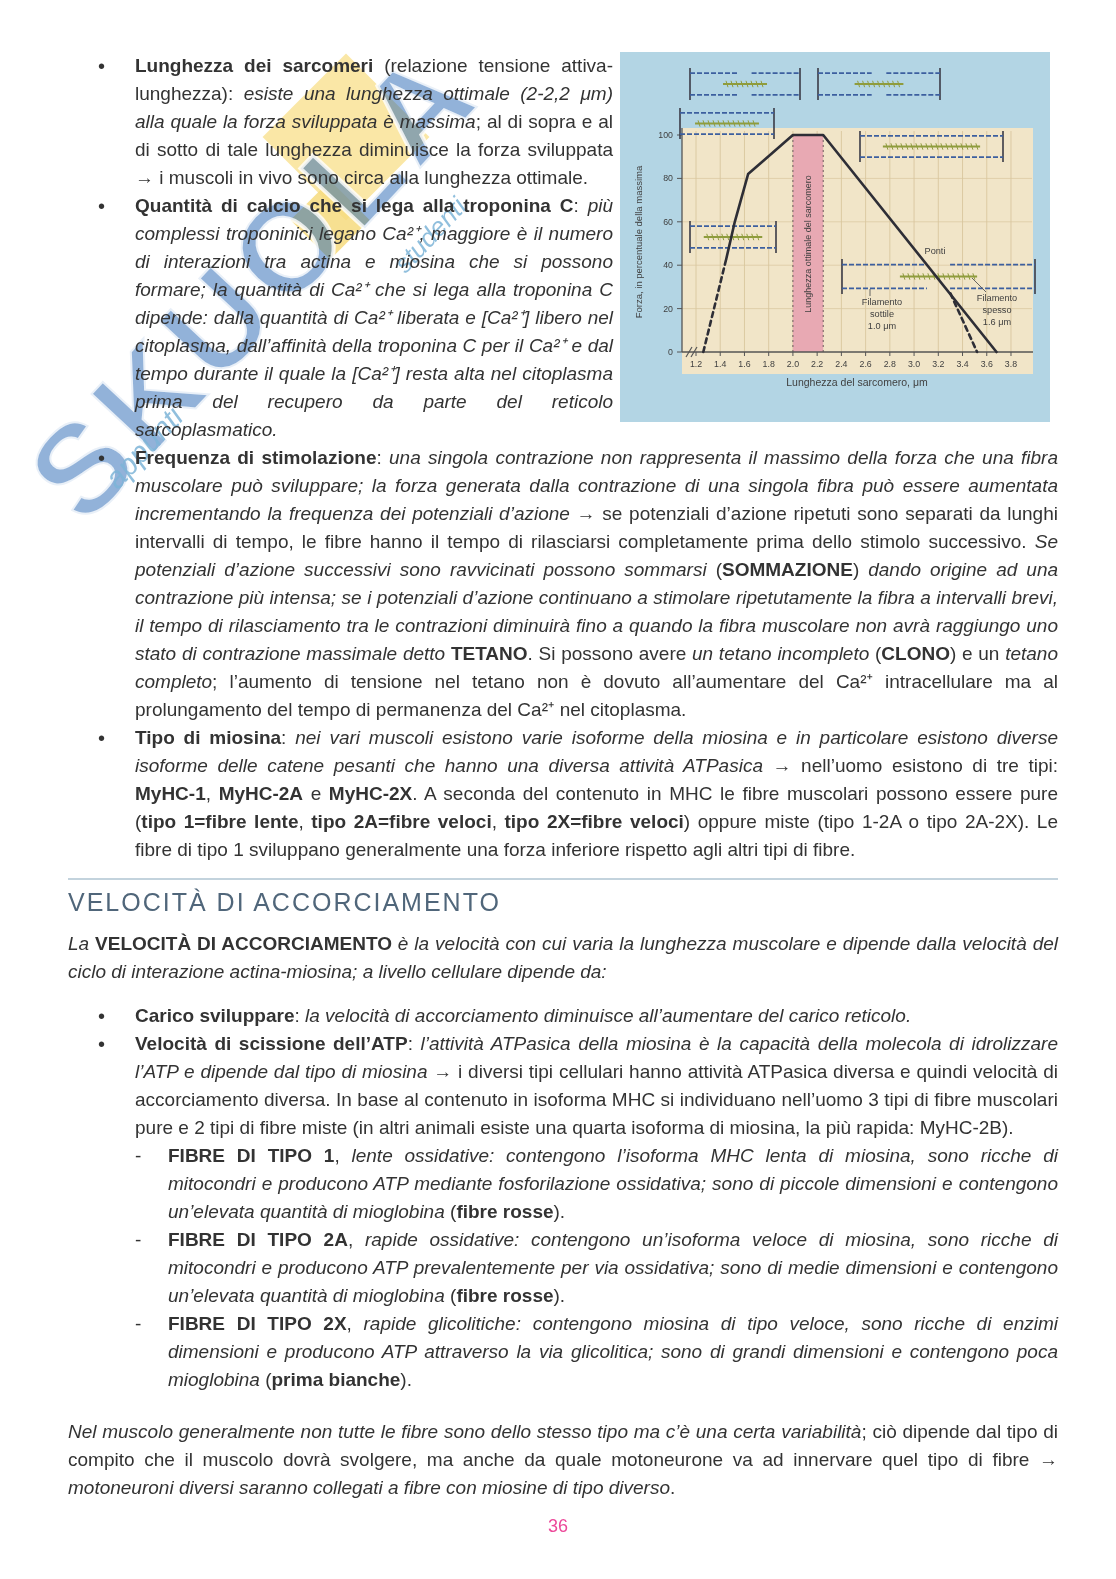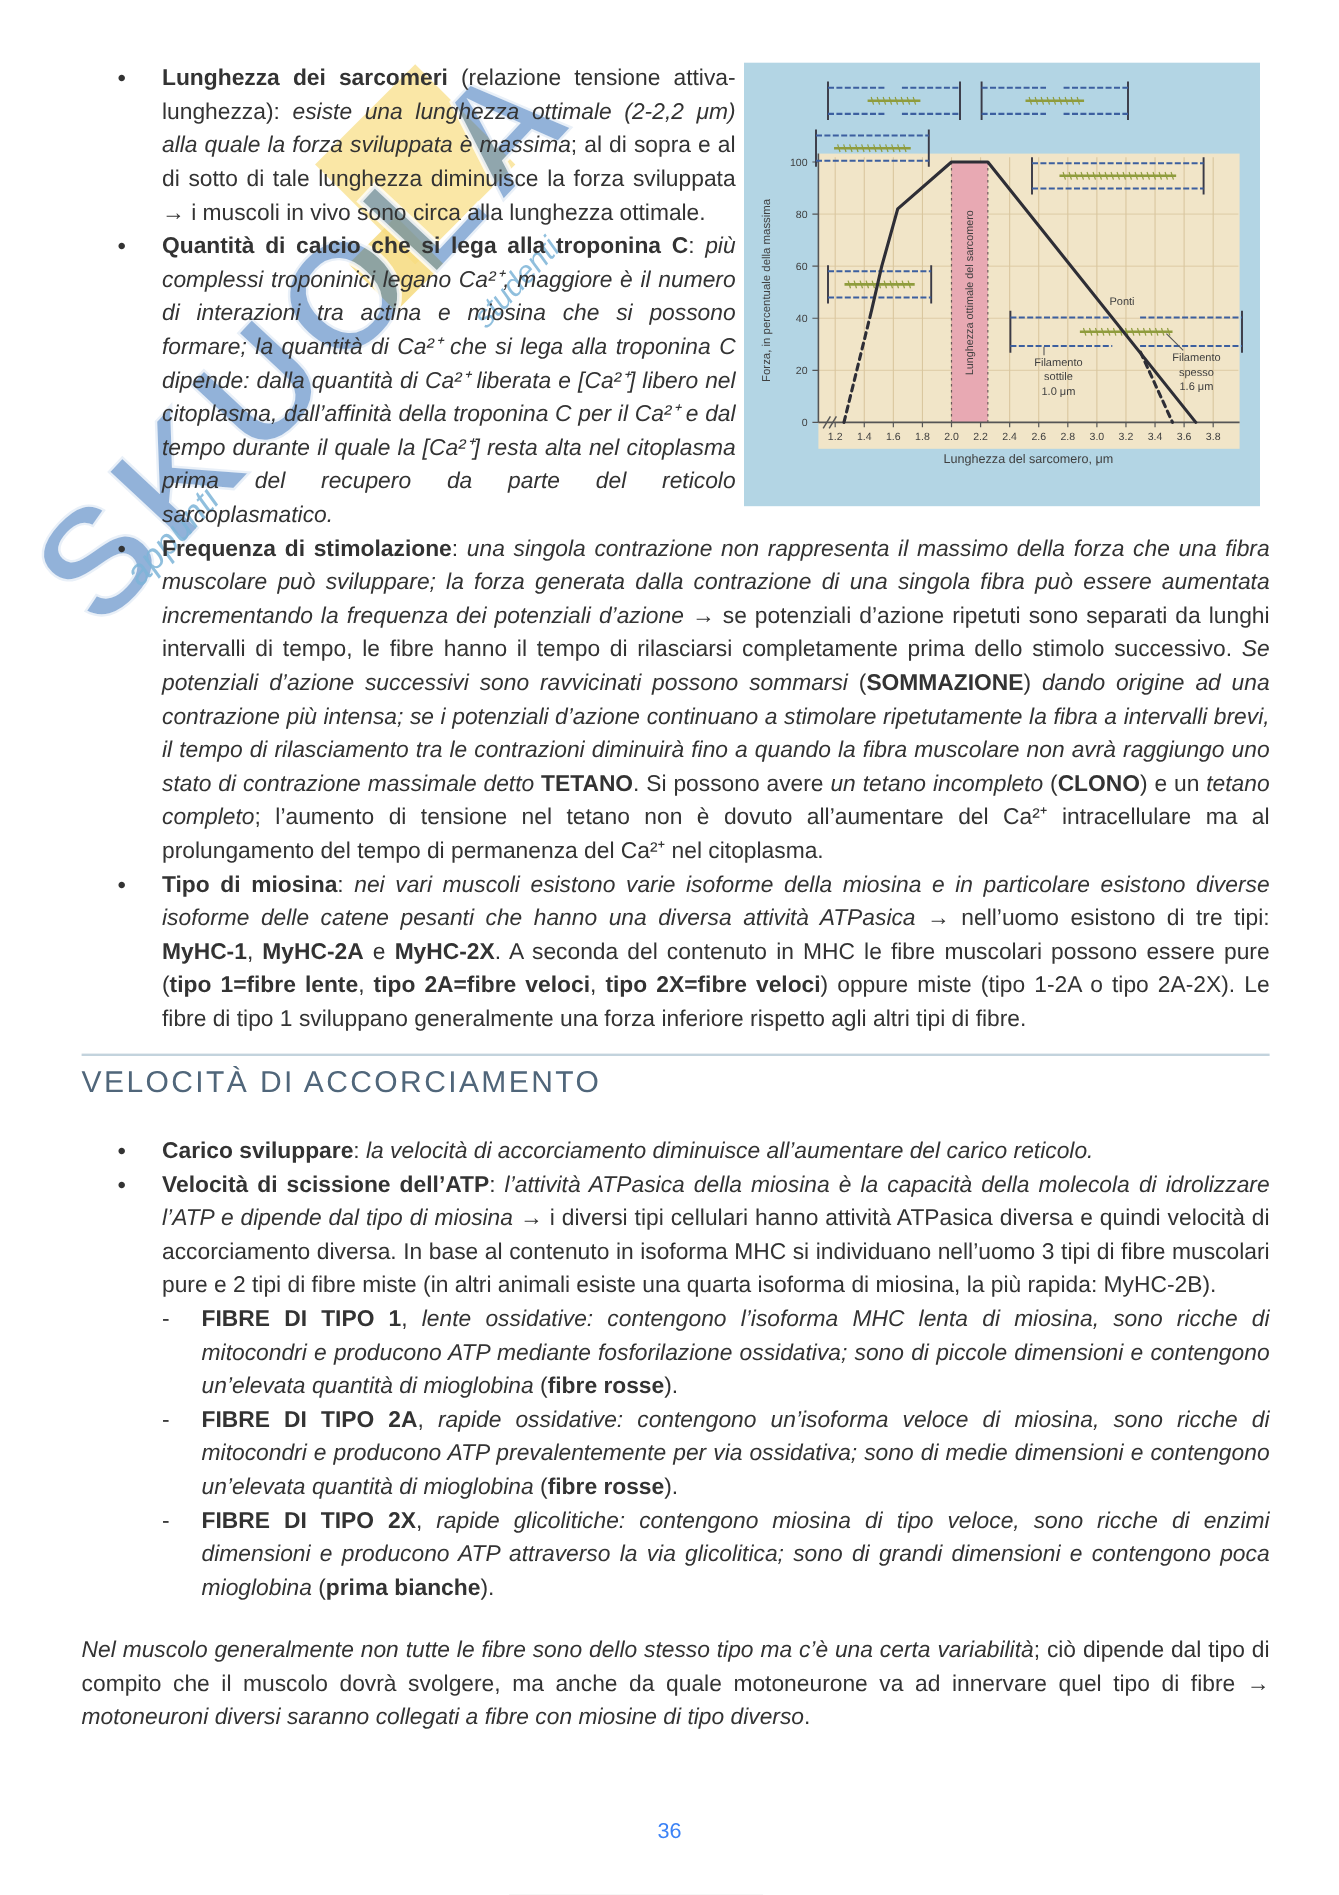--- a/index.html
+++ b/index.html
@@ -30,21 +30,21 @@
   .sub{position:relative;padding-left:100px;}
   .sub .dash{position:absolute;left:67px;top:0;}
   .sub .dash::before{content:"-";}
   .b{font-weight:bold;}
   .it{font-style:italic;}
   .section-rule{height:2px;background:#c3d3dd;margin:14px 0 8px 0;}
   .section-title{font-weight:normal;font-size:25px;letter-spacing:2px;color:#50667a;margin:0 0 14px 0;}
   .gap-s{height:16px;}
   .gap-m{height:24px;}
   .pageno{position:absolute;left:0;bottom:42px;width:100%;text-align:center;
-          font-size:18px;color:#3b82f6;z-index:1;}
+          font-size:18px;color:#ec4899;z-index:1;}
 </style>
 </head>
 <body>
 
 <div class="page">
 
   <div class="wm wm-diamond1"></div>
   <div class="wm wm-diamond2"></div>
   <div class="wm wm-brand">SKUOLA</div>
   <div class="wm wm-script wm-script-b">appunti</div>
@@ -266,20 +266,21 @@
       <div class="just"><span class="b">Frequenza di stimolazione</span><span>: </span><span class="it">una singola contrazione non rappresenta il massimo della forza che una fibra muscolare può sviluppare; la forza generata dalla contrazione di una singola fibra può essere aumentata incrementando la frequenza dei potenziali d’azione </span><span>→ se potenziali d’azione ripetuti sono separati da lunghi intervalli di tempo, le fibre hanno il tempo di rilasciarsi completamente prima dello stimolo successivo. </span><span class="it">Se potenziali d’azione successivi sono ravvicinati possono sommarsi</span><span> (</span><span class="b">SOMMAZIONE</span><span>) </span><span class="it">dando origine ad una contrazione più intensa; se i potenziali d’azione continuano a stimolare ripetutamente la fibra a intervalli brevi, il tempo di rilasciamento tra le contrazioni diminuirà fino a quando la fibra muscolare non avrà raggiungo uno stato di contrazione massimale detto </span><span class="b">TETANO</span><span>. Si possono avere </span><span class="it">un tetano incompleto</span><span> (</span><span class="b">CLONO</span><span>) e un </span><span class="it">tetano completo</span><span>; l’aumento di tensione nel tetano non è dovuto all’aumentare del Ca²⁺ intracellulare ma al prolungamento del tempo di permanenza del Ca²⁺ nel citoplasma.</span></div>
     </div>
     <div class="li">
       <span class="dot"></span>
       <div class="just"><span class="b">Tipo di miosina</span><span>: </span><span class="it">nei vari muscoli esistono varie isoforme della miosina e in particolare esistono diverse isoforme delle catene pesanti che hanno una diversa attività ATPasica </span><span>→ nell’uomo esistono di tre tipi: </span><span class="b">MyHC-1</span><span>, </span><span class="b">MyHC-2A</span><span> e </span><span class="b">MyHC-2X</span><span>. A seconda del contenuto in MHC le fibre muscolari possono essere pure (</span><span class="b">tipo 1=fibre lente</span><span>, </span><span class="b">tipo 2A=fibre veloci</span><span>, </span><span class="b">tipo 2X=fibre veloci</span><span>) oppure miste (tipo 1-2A o tipo 2A-2X). Le fibre di tipo 1 sviluppano generalmente una forza inferiore rispetto agli altri tipi di fibre.</span></div>
     </div>
 
     <div class="section-rule"></div>
     <h2 class="section-title">VELOCITÀ DI ACCORCIAMENTO</h2>
 
+    <p class="just" style="margin:0"><span class="it">La </span><span class="b">VELOCITÀ DI ACCORCIAMENTO</span><span class="it"> è la velocità con cui varia la lunghezza muscolare e dipende dalla velocità del ciclo di interazione actina-miosina</span><span class="it">; a livello cellulare dipende da:</span></p>
 
     <div class="gap-s"></div>
 
     <div class="li">
       <span class="dot"></span>
       <div class="just"><span class="b">Carico sviluppare</span><span>: </span><span class="it">la velocità di accorciamento diminuisce all’aumentare del carico reticolo.</span></div>
     </div>
     <div class="li">
       <span class="dot"></span>
       <div class="just"><span class="b">Velocità di scissione dell’ATP</span><span>: </span><span class="it">l’attività ATPasica della miosina è la capacità della molecola di idrolizzare l’ATP e dipende dal tipo di miosina </span><span>→ i diversi tipi cellulari hanno attività ATPasica diversa e quindi velocità di accorciamento diversa. In base al contenuto in isoforma MHC si individuano nell’uomo 3 tipi di fibre muscolari pure e 2 tipi di fibre miste (in altri animali esiste una quarta isoforma di miosina, la più rapida: MyHC-2B).</span></div>

